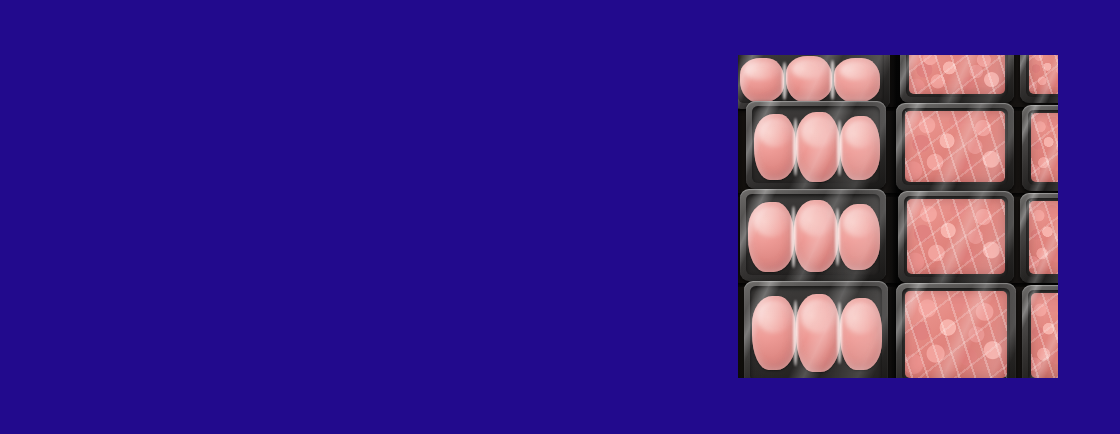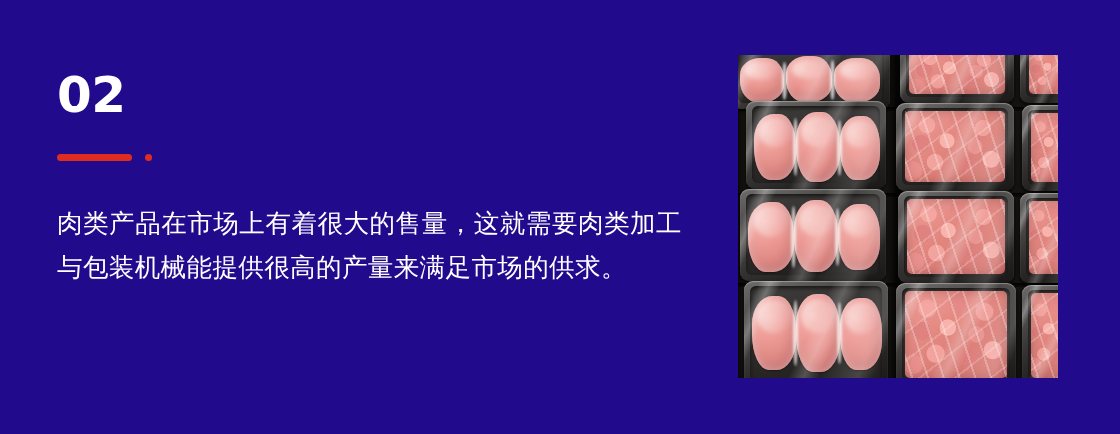--- a/index.html
+++ b/index.html
@@ -221,32 +221,20 @@
     inset: 0;
     pointer-events: none;
     background: radial-gradient(120% 120% at 50% 45%, rgba(0,0,0,0) 55%, rgba(0,0,0,0.30) 100%);
   }
 </style>
 </head>
 <body>
 
 <div class="slide">
 
-  <div class="content">
-
-    <div class="slide-number">02</div>
-
-    <div class="divider">
-      <span class="divider-bar"></span>
-      <span class="divider-dot"></span>
-    </div>
-
-    <div class="body-text">肉类产品在市场上有着很大的售量，这就需要肉类加工与包装机械能提供很高的产量来满足市场的供求。</div>
-
-  </div>
 
   <div class="photo">
     <div class="photo-inner">
 
       <div class="shelf-bg"></div>
 
       <div class="shelf-line" style="top:52px;"></div>
       <div class="shelf-line" style="top:138px;"></div>
       <div class="shelf-line" style="top:228px;"></div>
 

